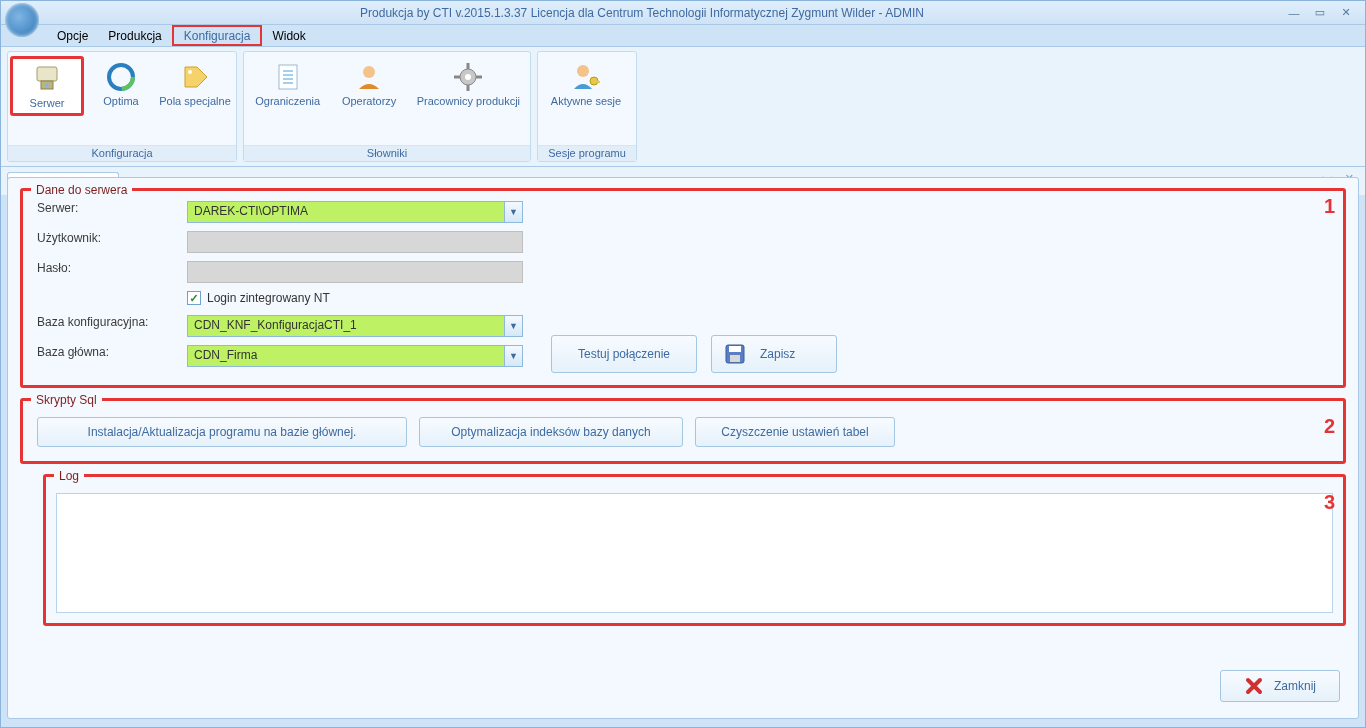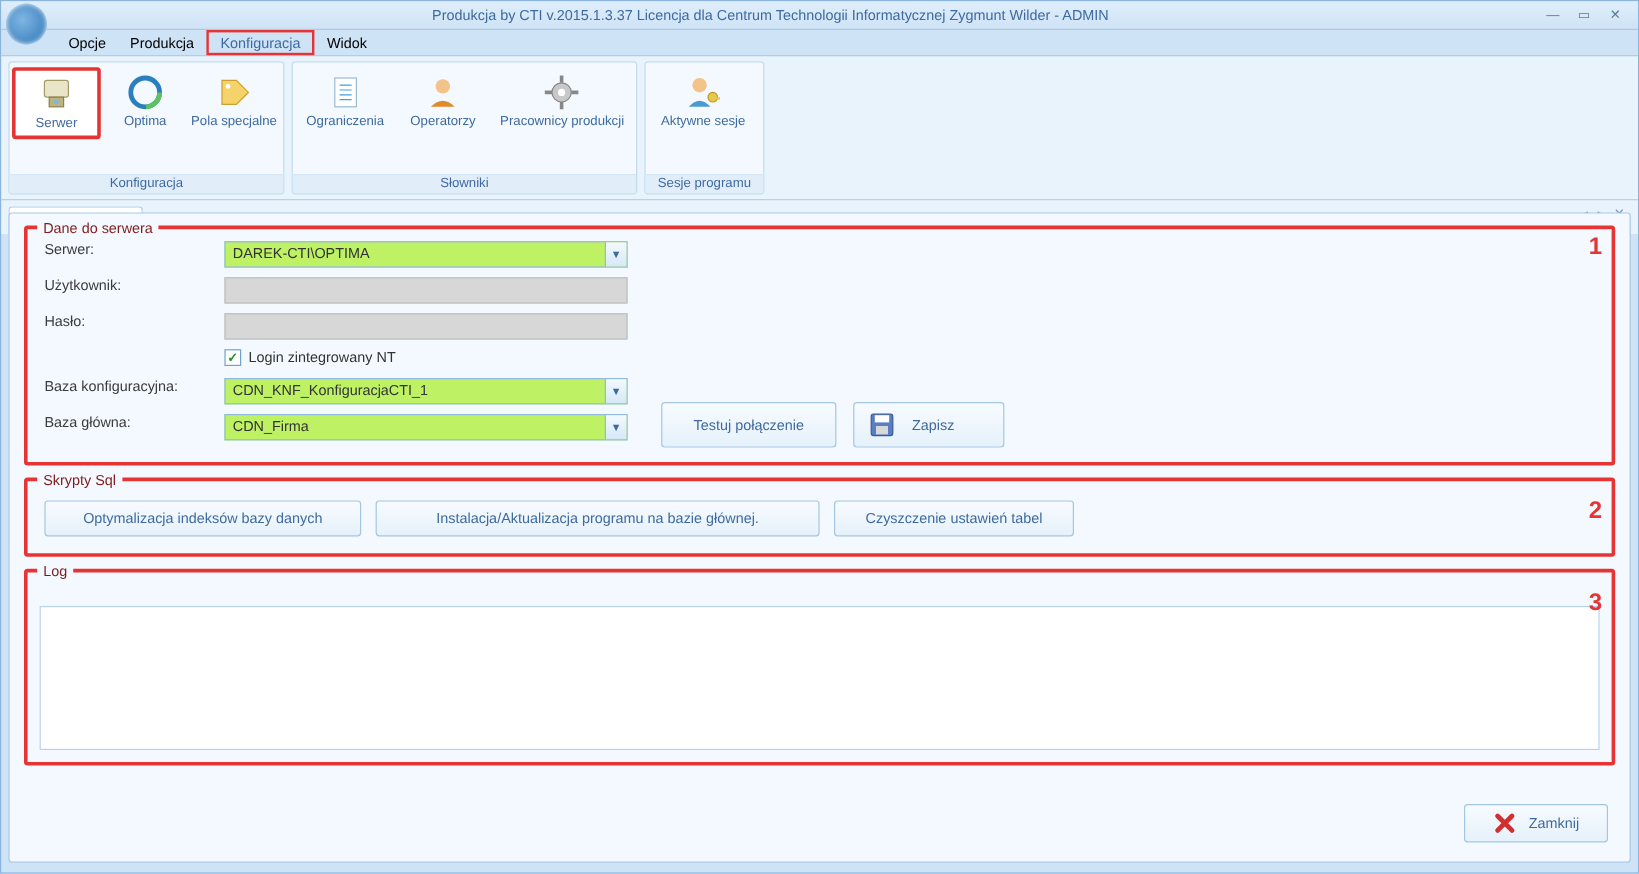--- a/index.html
+++ b/index.html
@@ -229,34 +229,34 @@
           <span>Zapisz</span>
         </div>
       </div>
 
       <div class="annot" style="right:8px; top:4px;">1</div>
     </div>
 
     <div class="fieldset red" style="position:relative; padding:16px 14px 14px 14px;">
       <div class="legend">Skrypty Sql</div>
       <div style="display:flex; gap:12px;">
+        <div class="btn small" style="width:370px">
+          <span>Instalacja/Aktualizacja programu na bazie głównej.</span>
+        </div>
         <div class="btn small" style="width:264px">
           <span>Optymalizacja indeksów bazy danych</span>
         </div>
-        <div class="btn small" style="width:370px">
-          <span>Instalacja/Aktualizacja programu na bazie głównej.</span>
-        </div>
         <div class="btn small" style="width:200px">
           <span>Czyszczenie ustawień tabel</span>
         </div>
       </div>
       <div class="annot" style="right:8px; top:14px;">2</div>
     </div>
 
-    <div class="fieldset red" style="position:relative; padding:24px 10px 10px 10px;">
+    <div class="fieldset red" style="position:relative; padding:12px 10px 10px 10px;margin-left:23px;">
       <div class="legend">Log</div>
       <div class="log-box"></div>
       <div class="annot" style="right:8px; top:14px;">3</div>
     </div>
 
     <div class="footer">
       <div class="close-btn">
         <span>
           <svg width="20" height="20" viewBox="0 0 20 20">
               <path d="M4 4 L16 16 M16 4 L4 16" stroke="#d03030" stroke-width="4" stroke-linecap="round"></path>

